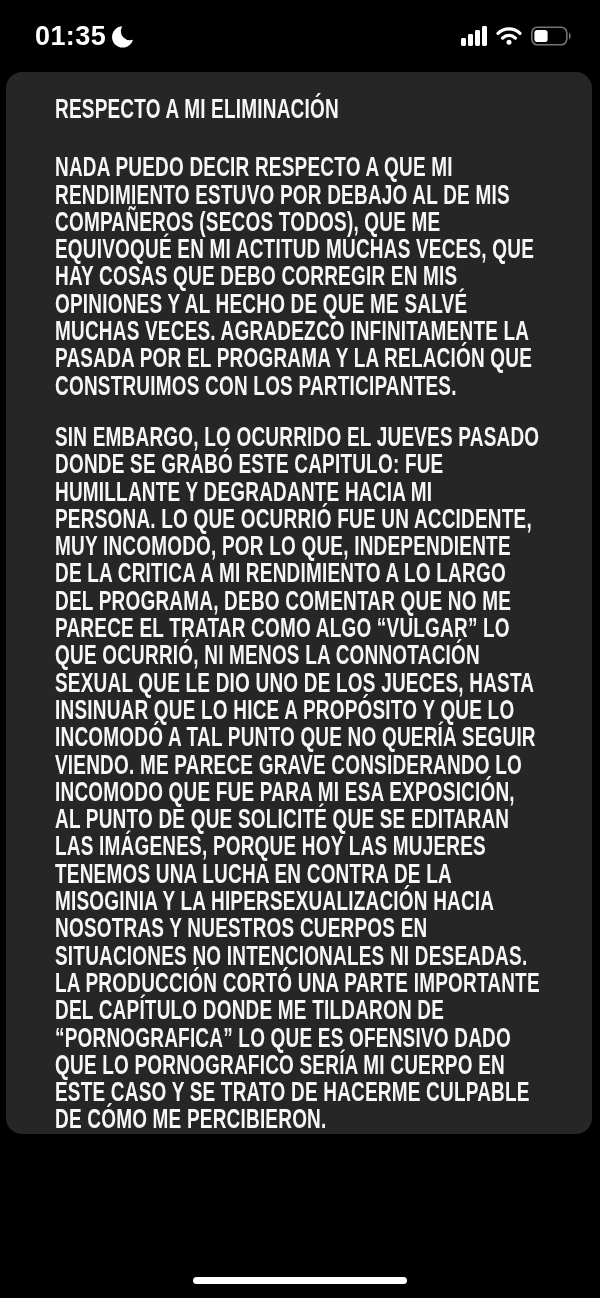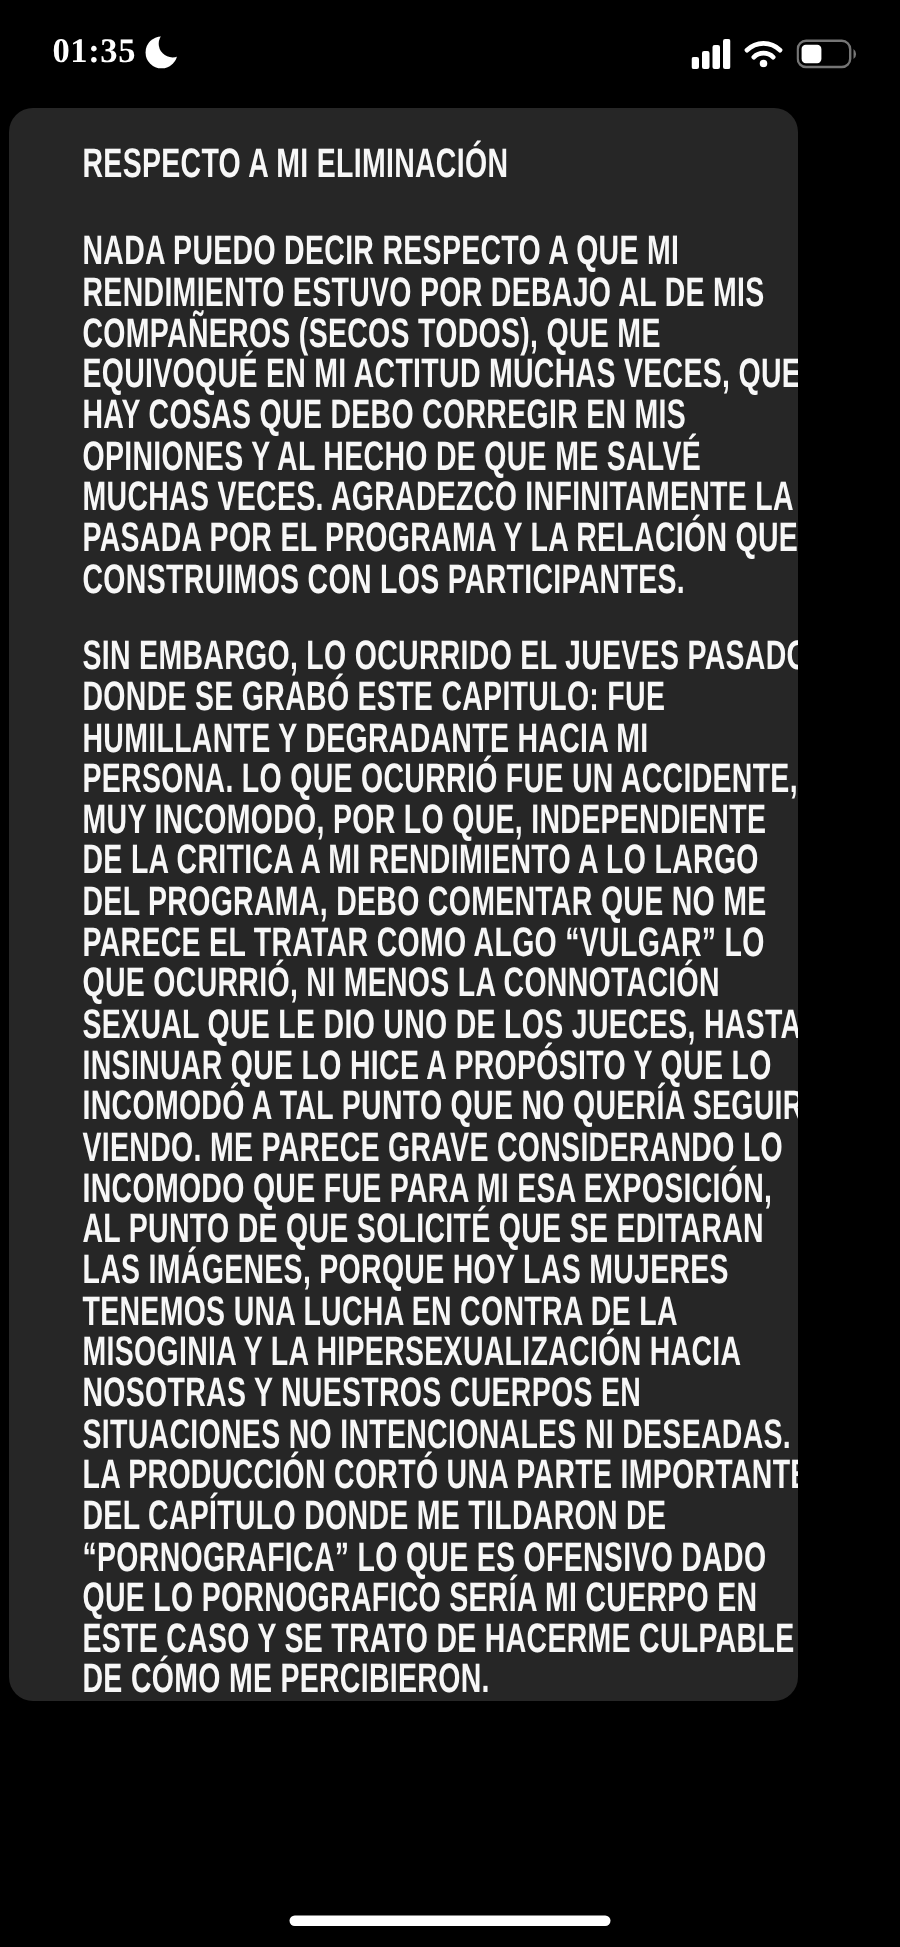--- a/index.html
+++ b/index.html
@@ -14,35 +14,34 @@
   
   .status-bar {
     position: absolute; top: 0; left: 0; width: 600px; height: 70px;
     color: var(--color-status_text, #ffffff);
   }
   .status-left {
     position: absolute; left: 35px; top: 21px;
     display: flex; align-items: center; gap: 5px;
   }
   .status-time {
-    font-size: 23px; font-weight: 700; letter-spacing: 0.4px;
+    font-size: 27px; font-weight: 700; letter-spacing: 0.4px;
     color: var(--color-status_text, #ffffff);
-    font-family: Liberation Serif, serif;
   }
   .moon-icon svg { display: block; }
   .status-right {
     position: absolute; right: 28px; top: 26px;
     display: flex; align-items: flex-start; gap: 9px;
   }
   .status-right svg { display: block; }
 
   
   .story-card {
     position: absolute; left: 6px; top: 72px;
-    width: 526px; height: 1062px;
+    width: 586px; height: 1062px;
     background: var(--color-card_background, #262626);
     border-radius: 16px;
     overflow: hidden;
   }
   .story-text {
     position: absolute; left: 49px; top: 23px;
     width: 880px;
     transform: scaleX(0.69);
     transform-origin: left top;
     color: var(--color-text, #f7f7f7);

